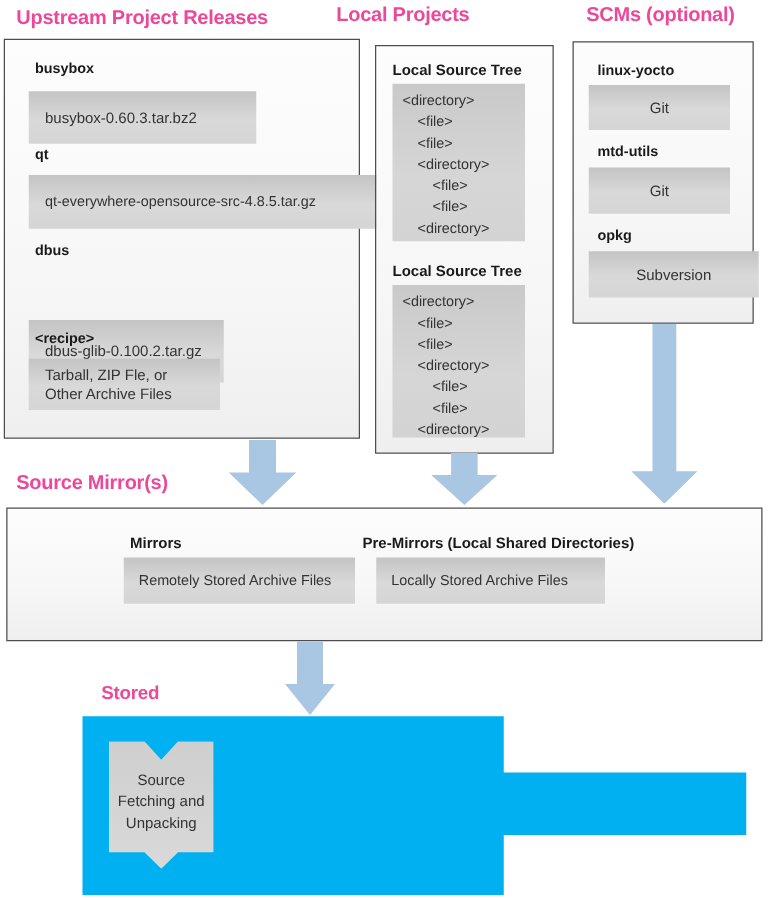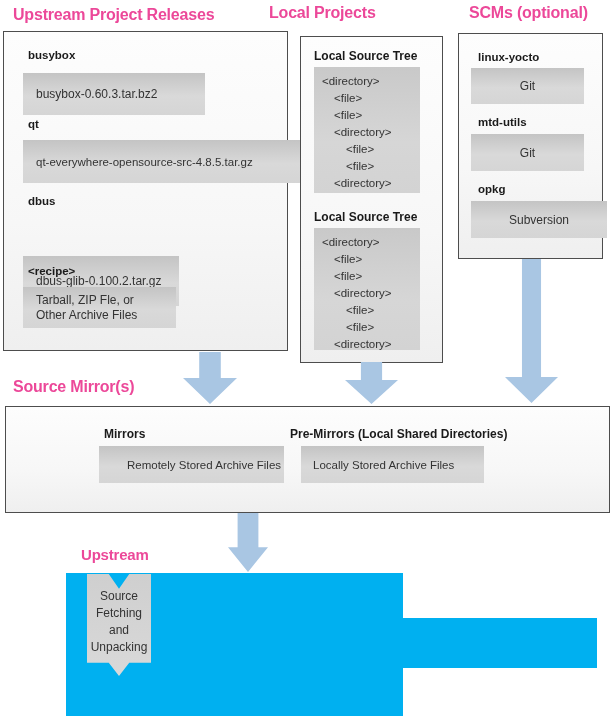--- a/index.html
+++ b/index.html
@@ -102,26 +102,26 @@
   <div class="abs gbox center" style="left:12px; top:167px; width:136px; height:37px;">Subversion</div>
 </div>
 
 <div class="abs arrow arr-mid" style="left:183px; top:352px; width:54px; height:52px;"></div>
 <div class="abs arrow arr-short" style="left:345px; top:362px; width:53px; height:42px;"></div>
 <div class="abs arrow arr-long" style="left:505px; top:259px; width:53px; height:144px;"></div>
 
 <div class="abs h1" style="left:3px; top:378px;">Source Mirror(s)</div>
 <div class="abs panel" style="left:5px; top:406px; width:605px; height:107px;">
   <div class="abs lbl" style="left:98px; top:20px; font-size:12px;">Mirrors</div>
-  <div class="abs gbox single small" style="left:93px; top:39px; width:185px; height:37px; padding-left:28px;">Remotely Stored Archive Files</div>
+  <div class="abs gbox single small" style="left:93px; top:39px; width:185px; height:37px; padding-left:12px;">Remotely Stored Archive Files</div>
 
   <div class="abs lbl" style="left:284px; top:20px; font-size:12px;">Pre-Mirrors (Local Shared Directories)</div>
   <div class="abs gbox single small" style="left:295px; top:39px; width:183px; height:37px; padding-left:12px;">Locally Stored Archive Files</div>
 </div>
 
 <div class="abs arrow arr-bb" style="left:228px; top:513px; width:40px; height:59px;"></div>
 
-<div class="abs h1" style="left:71px; top:546px; font-size:15px;">Upstream</div>
+<div class="abs h1" style="left:71px; top:546px; font-size:15px;">Stored</div>
 <div class="abs blue" style="left:66px; top:573px; width:337px; height:143px;"></div>
 <div class="abs blue" style="left:402px; top:618px; width:195px; height:50px;"></div>
-<div class="abs ribbon" style="left:87px; top:574px; width:64px; height:102px;">Source
+<div class="abs ribbon" style="left:87px; top:593px; width:84px; height:102px;">Source
 Fetching and
 Unpacking</div>
 
 </body></html>

